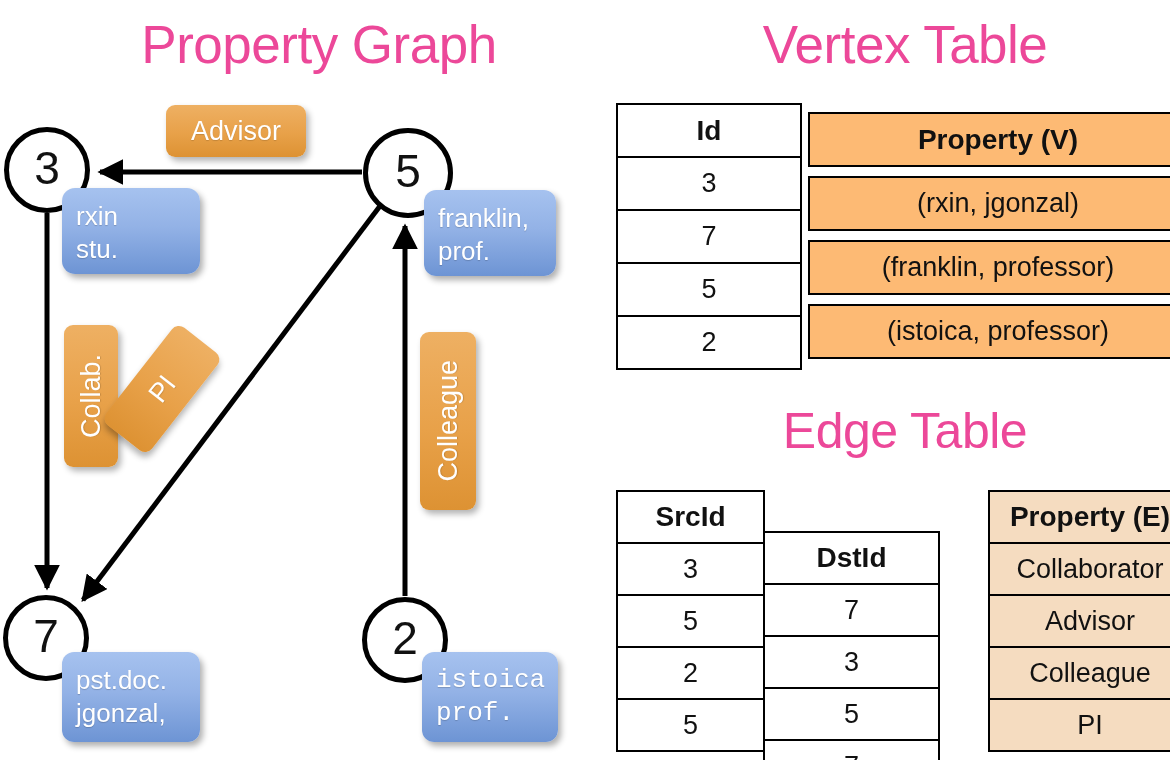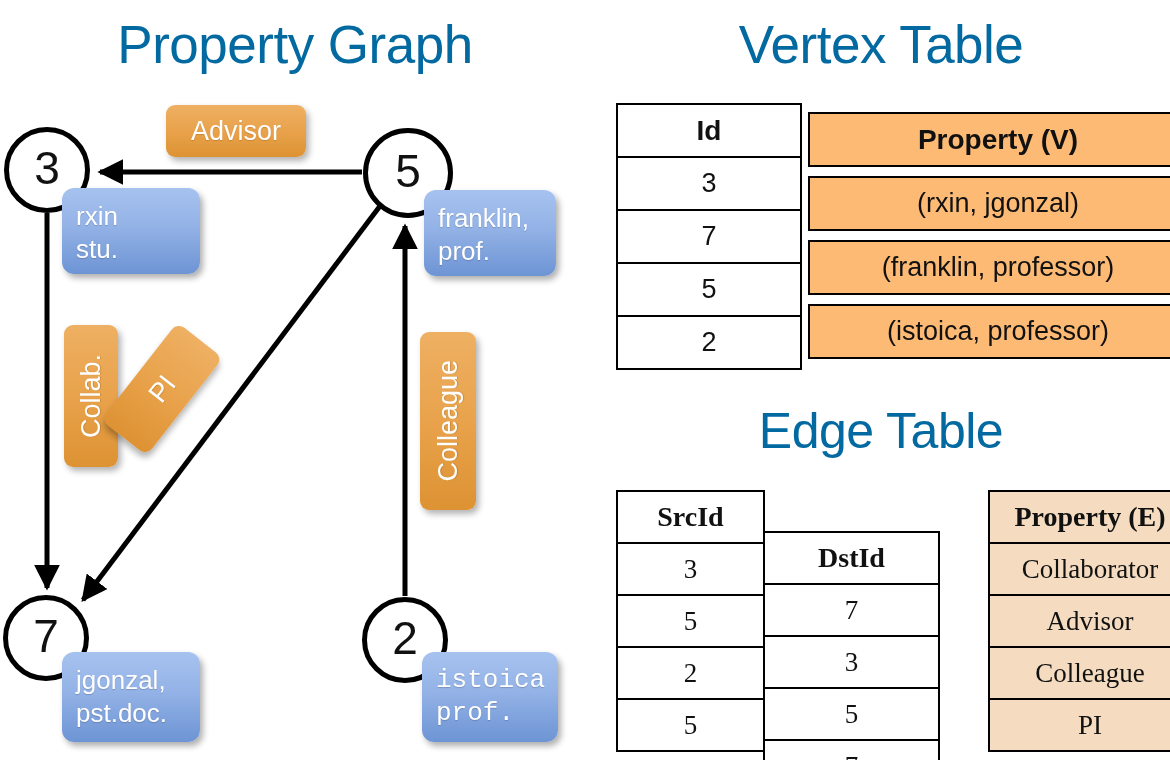--- a/index.html
+++ b/index.html
@@ -8,23 +8,24 @@
     font-family:"Liberation Sans", sans-serif;
     color:#000;
   }
   .stage{position:absolute;left:0;top:0;width:1170px;height:760px;}
 
   
   .title{
     position:absolute;
     font-family:"Liberation Sans", sans-serif;
     font-weight:300;
-    color:#0369a1;
+    color:#ec4899;
     white-space:nowrap;
     letter-spacing:-0.5px;
+    padding-left:24px;
   }
   #title-property-graph{left:0;top:14px;width:590px;text-align:center;font-size:53px;}
   #title-vertex-table{left:592px;top:14px;width:578px;text-align:center;font-size:53px;}
   #title-edge-table{left:592px;top:402px;width:578px;text-align:center;font-size:50px;}
 
   
   #graph-svg{position:absolute;left:0;top:0;width:590px;height:760px;}
 
   
   .node{
@@ -43,21 +44,21 @@
 
   
   .pbox{
     position:absolute;border-radius:12px;box-sizing:border-box;
     background:linear-gradient(to bottom,#a6c2ef 0%,#93b2e6 45%,#6d94d4 100%);
     box-shadow:3px 4px 6px rgba(0,0,0,0.32);
     color:#ffffff;font-size:26px;line-height:1.25;
     padding:12px 14px 10px 14px;font-weight:400;
     text-shadow:0 1px 1px rgba(0,0,0,0.18);
   }
-  #pbox-rxin{left:62px;top:188px;width:138px;height:86px;}
+  #pbox-rxin{left:62px;top:188px;width:138px;height:86px;border-radius:13px;}
   #pbox-franklin{left:424px;top:190px;width:132px;height:86px;}
   #pbox-jgonzal{left:62px;top:652px;width:138px;height:90px;}
   #pbox-istoica{left:422px;top:652px;width:136px;height:90px;font-family:Liberation Mono, monospace;}
 
   
   .obox{
     position:absolute;border-radius:9px;box-sizing:border-box;
     background:linear-gradient(to bottom,#eeb063 0%,#e8a149 55%,#dd9233 100%);
     box-shadow:3px 4px 6px rgba(0,0,0,0.30);
     color:#ffffff;font-size:27px;font-weight:400;
@@ -90,21 +91,21 @@
 
   #vertex-table{left:592px;top:103px;}
   #vertex-table .c-id{width:186px;}
   #vertex-table .c-prop{width:380px;margin-left:6px;}
   #vertex-table .cell{height:55px;}
 
   #edge-table{left:592px;top:490px;}
   #edge-table .c-src{width:149px;}
   #edge-table .c-dst{width:177px;margin-left:-2px;margin-top:41px;}
   #edge-table .c-prop{width:248px;margin-left:4px;}
-  #edge-table .cell{height:54px;font-family:Liberation Serif, serif;}
+  #edge-table .cell{height:54px;}
 </style>
 </head>
 <body>
 
 <div class="stage">
 
   <div class="title" id="title-property-graph">Property Graph</div>
   <div class="title" id="title-vertex-table">Vertex Table</div>
   <div class="title" id="title-edge-table">Edge Table</div>
 
@@ -147,22 +148,22 @@
 
   <div class="pbox" id="pbox-rxin">
     <div>rxin</div>
     <div>stu.</div>
   </div>
   <div class="pbox" id="pbox-franklin">
     <div>franklin,</div>
     <div>prof.</div>
   </div>
   <div class="pbox" id="pbox-jgonzal">
+    <div>pst.doc.</div>
     <div>jgonzal,</div>
-    <div>pst.doc.</div>
   </div>
   <div class="pbox" id="pbox-istoica">
     <div>istoica</div>
     <div>prof.</div>
   </div>
 
   <div class="obox" id="obox-advisor">
     <span>Advisor</span>
   </div>
   <div class="obox" id="obox-collab">

